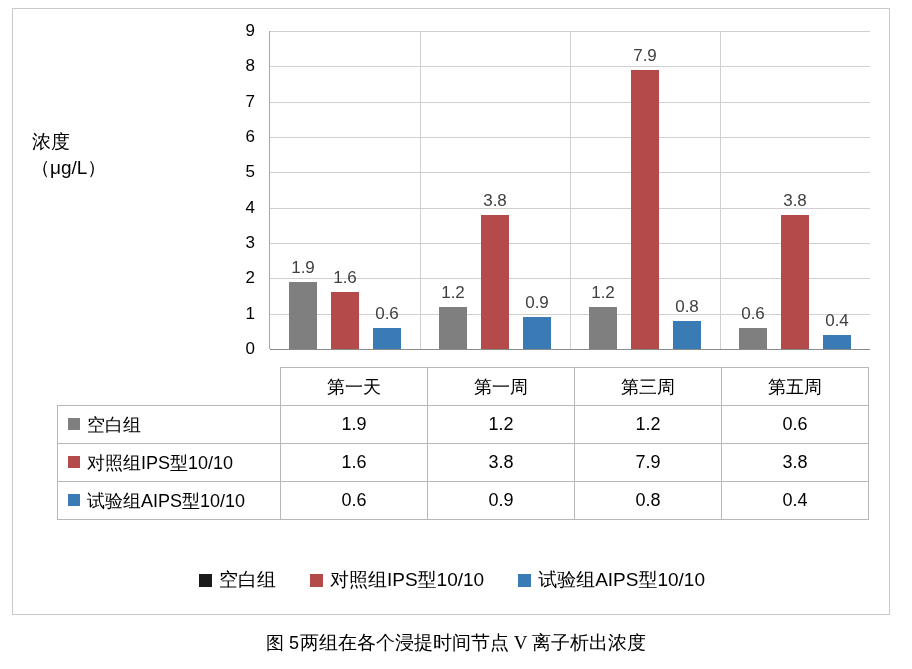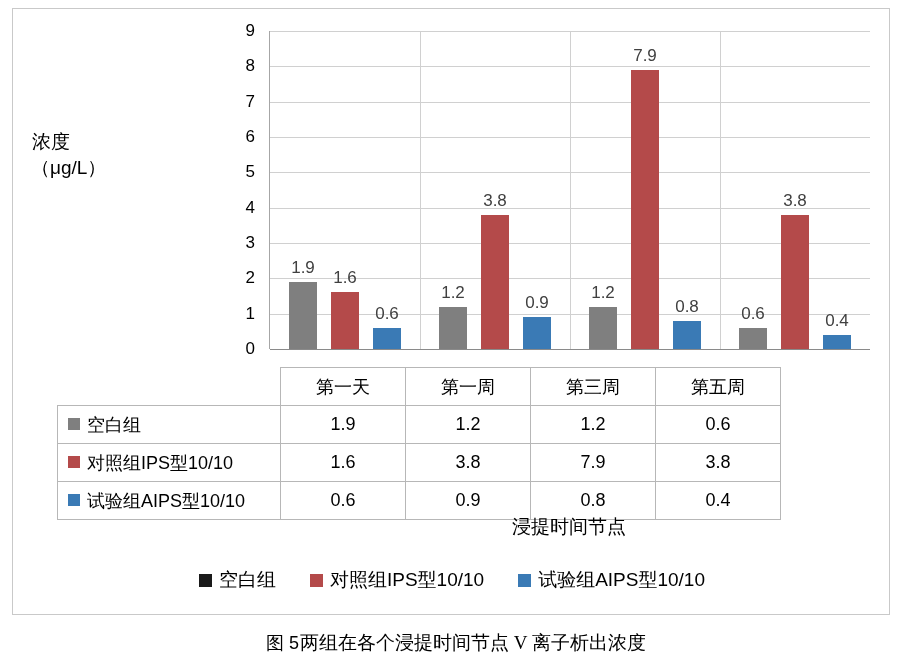--- a/index.html
+++ b/index.html
@@ -104,21 +104,21 @@
     color: #404040;
     text-align: center;
     width: 44px;
     transform: translateX(-50%);
   }
   
   .data-table {
     position: absolute;
     left: 44px;
     top: 358px;
-    width: 724px;
+    width: 812px;
     border-collapse: collapse;
     font-size: 18px;
   }
   .data-table td {
     border: 1px solid #b7b7b7;
     height: 37px;
     text-align: center;
     padding: 0;
     color: #000;
   }
@@ -279,21 +279,20 @@
         <tr>
           <td class="rowhead"><span class="swatch" style="background: rgb(58, 122, 181);"></span>试验组AIPS型10/10</td>
           <td>0.6</td>
           <td>0.9</td>
           <td>0.8</td>
           <td>0.4</td>
         </tr>
       </tbody>
   </table>
 
-  <div class="x-axis-title">浸提时间节点</div>
 
   <div class="legend" id="legend">
       <div class="legend-item">
         <span class="legend-swatch" style="background: rgb(26, 26, 26);"></span>
         <span>空白组</span>
       </div>
       <div class="legend-item">
         <span class="legend-swatch" style="background: rgb(180, 74, 74);"></span>
         <span>对照组IPS型10/10</span>
       </div>

